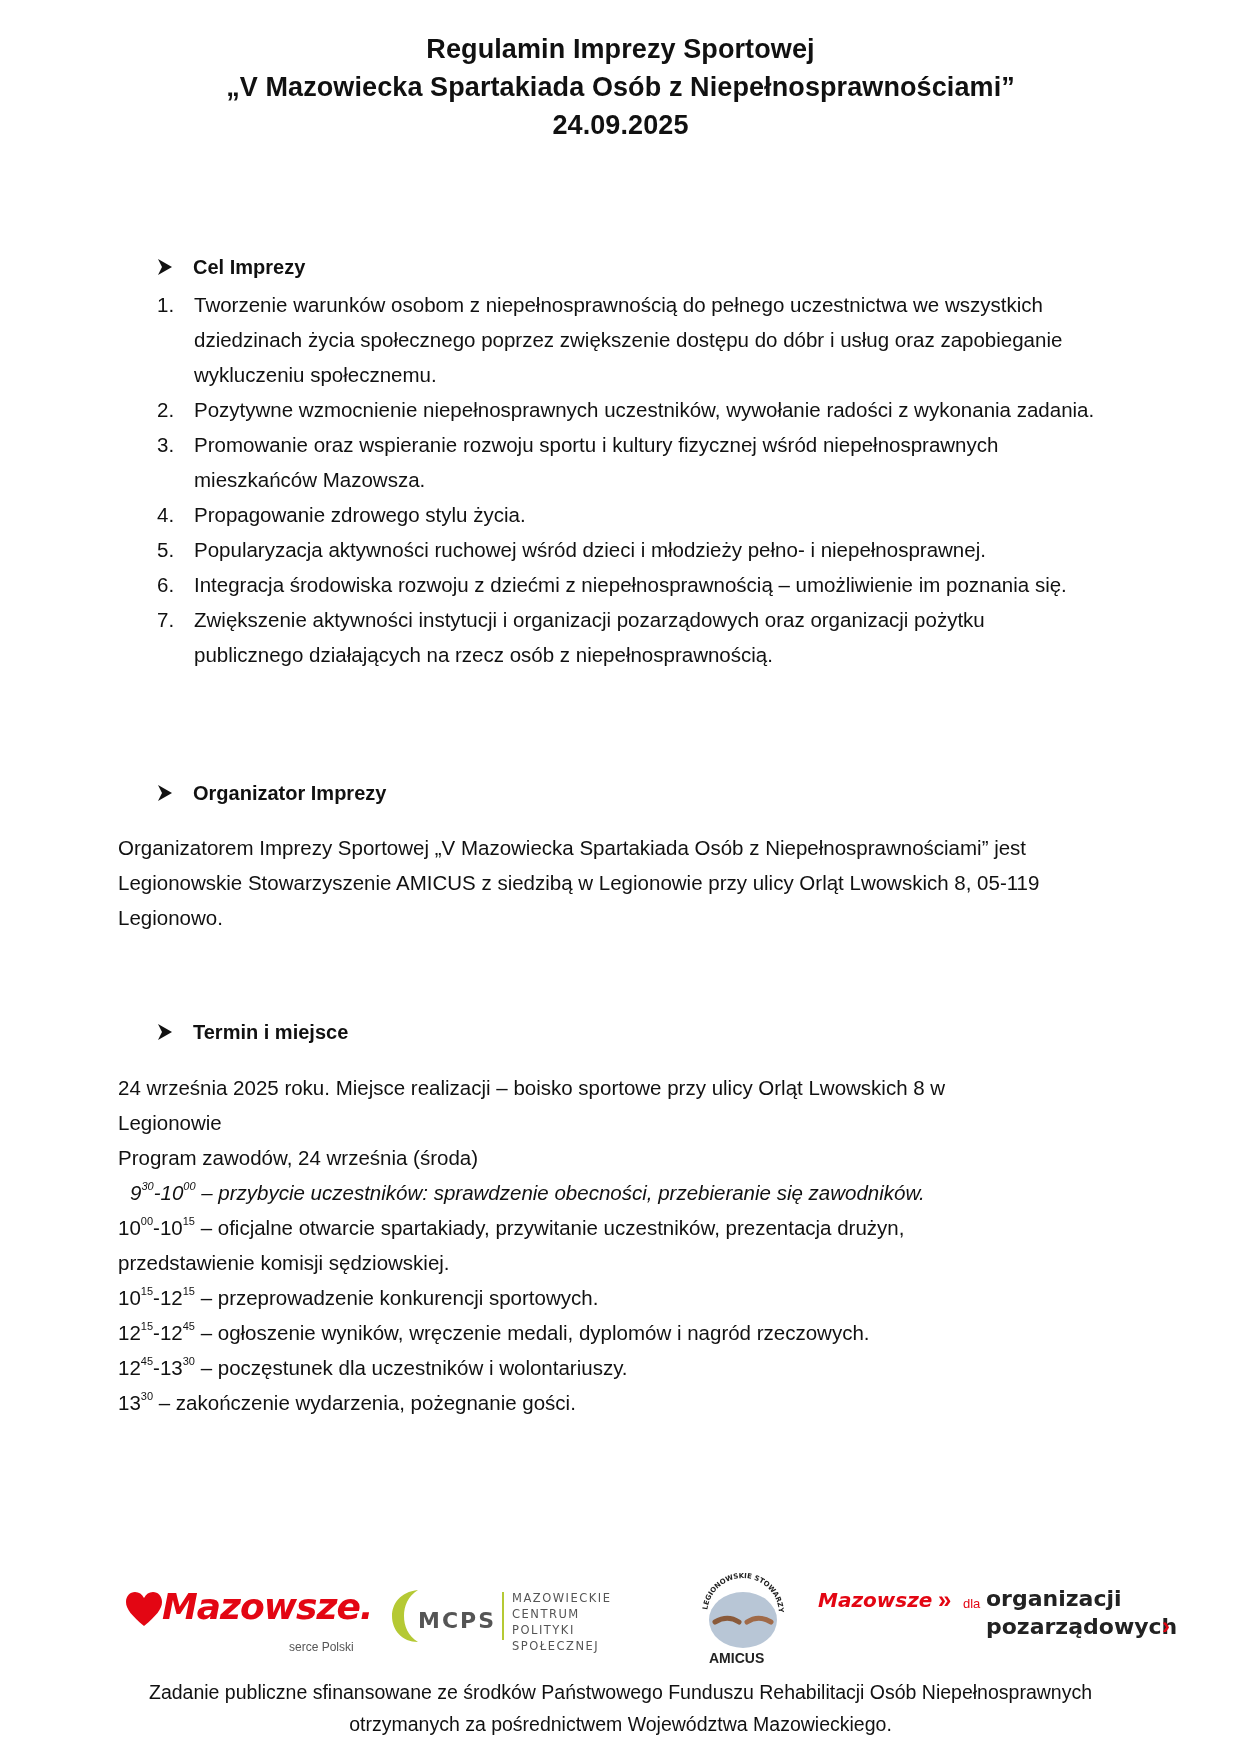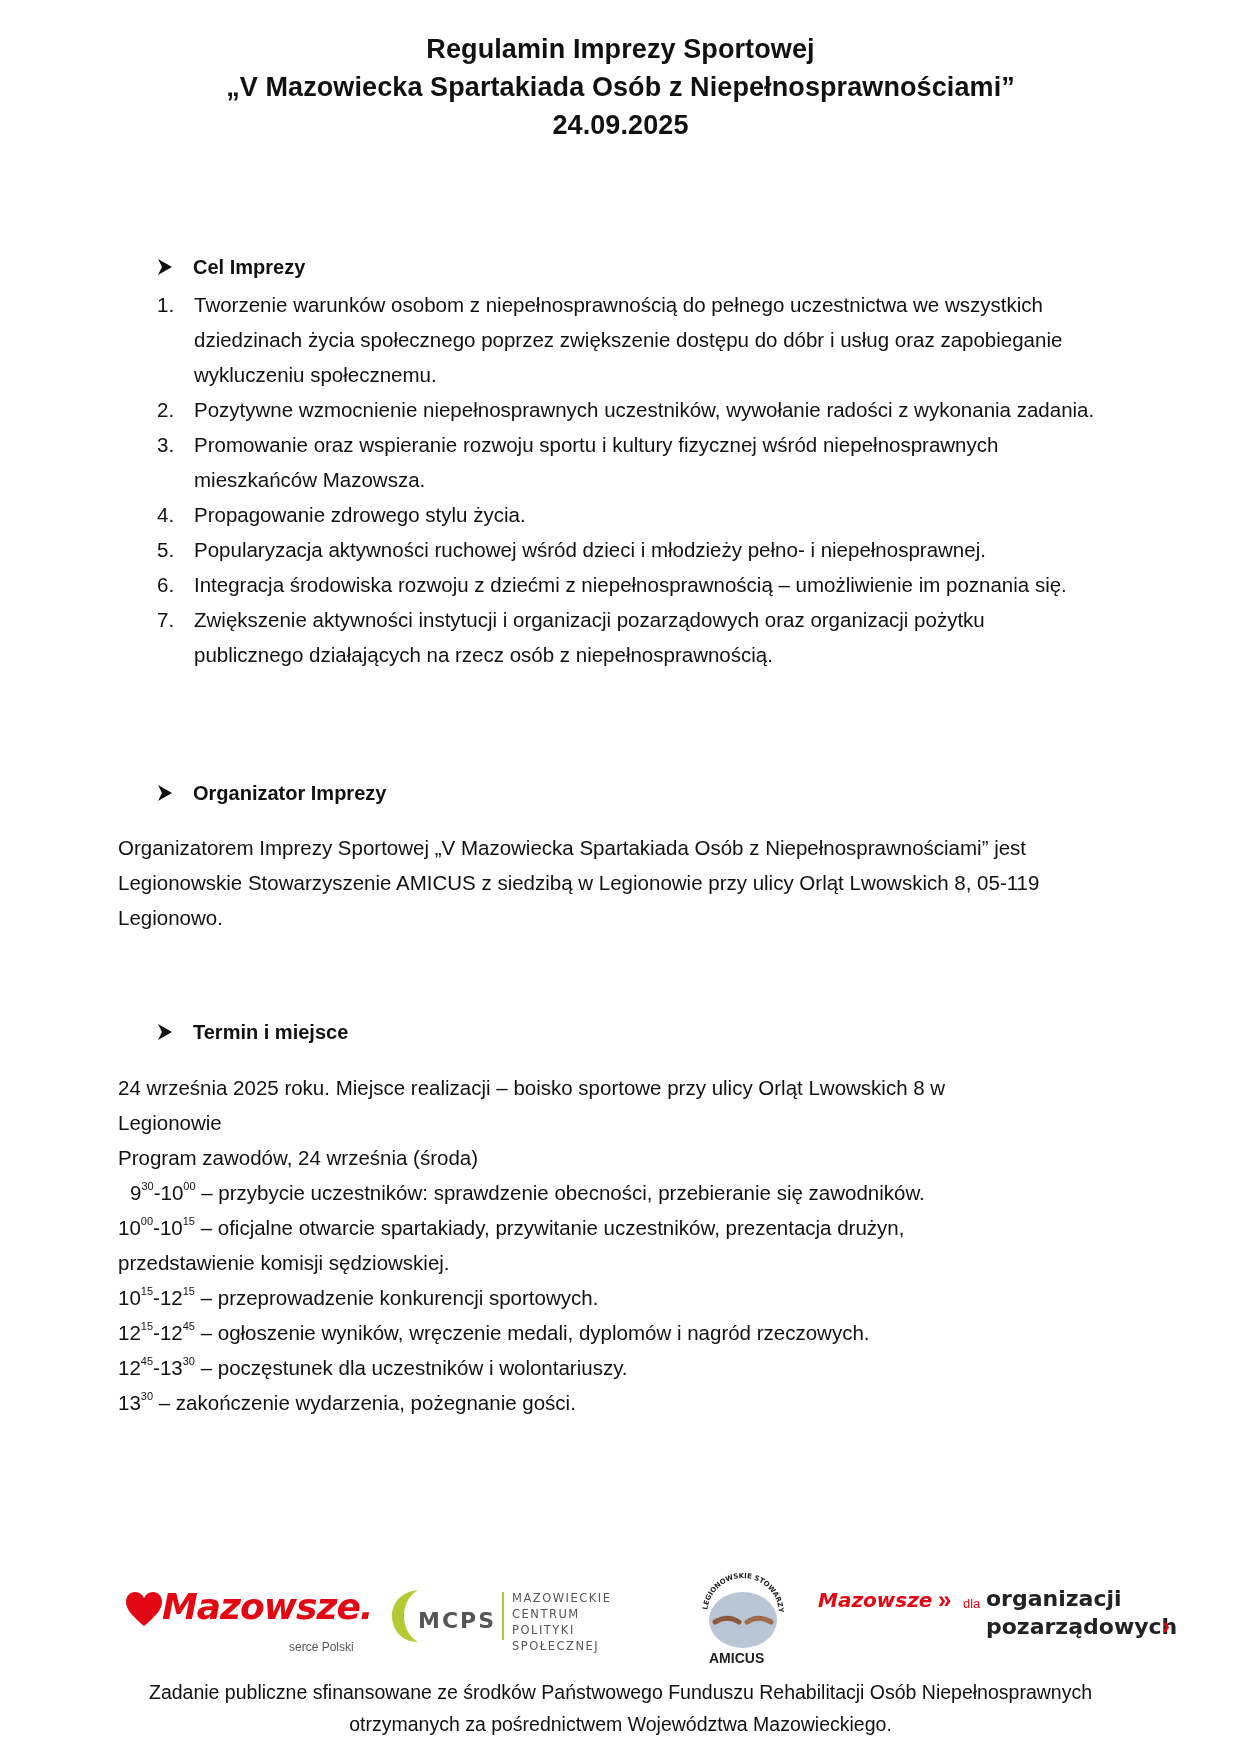--- a/index.html
+++ b/index.html
@@ -109,21 +109,21 @@
         <path d="M1 1 L15 9 L1 17 L5 9 Z" fill="#111"></path>
       </svg>
     <span>Termin i miejsce</span>
   </div>
 
   <div class="para" style="top:1070px;">
     <span class="sched-line">24 września 2025 roku. Miejsce realizacji – boisko sportowe przy ulicy Orląt Lwowskich 8 w</span>
     <span class="sched-line">Legionowie</span>
     <span class="sched-line">Program zawodów, 24 września (środa)</span>
 
-    <span class="sched-line" style="padding-left:12px;"><span>9</span><sup>30</sup>-<span>10</span><sup>00</sup><span> – przybycie uczestników: sprawdzenie obecności, przebieranie się zawodników.</span></span>
+    <span class="sched-line" style="padding-left:12px;font-style:italic;"><span>9</span><sup>30</sup>-<span>10</span><sup>00</sup><span> – przybycie uczestników: sprawdzenie obecności, przebieranie się zawodników.</span></span>
 
     <span class="sched-line"><span>10</span><sup>00</sup>-<span>10</span><sup>15</sup><span> – oficjalne otwarcie spartakiady, przywitanie uczestników, prezentacja drużyn,</span></span>
     <span class="sched-line">przedstawienie komisji sędziowskiej.</span>
 
     <span class="sched-line"><span>10</span><sup>15</sup>-<span>12</span><sup>15</sup><span> – przeprowadzenie konkurencji sportowych.</span></span>
 
     <span class="sched-line"><span>12</span><sup>15</sup>-<span>12</span><sup>45</sup><span> – ogłoszenie wyników, wręczenie medali, dyplomów i nagród rzeczowych.</span></span>
 
     <span class="sched-line"><span>12</span><sup>45</sup>-<span>13</span><sup>30</sup><span> – poczęstunek dla uczestników i wolontariuszy.</span></span>
 

